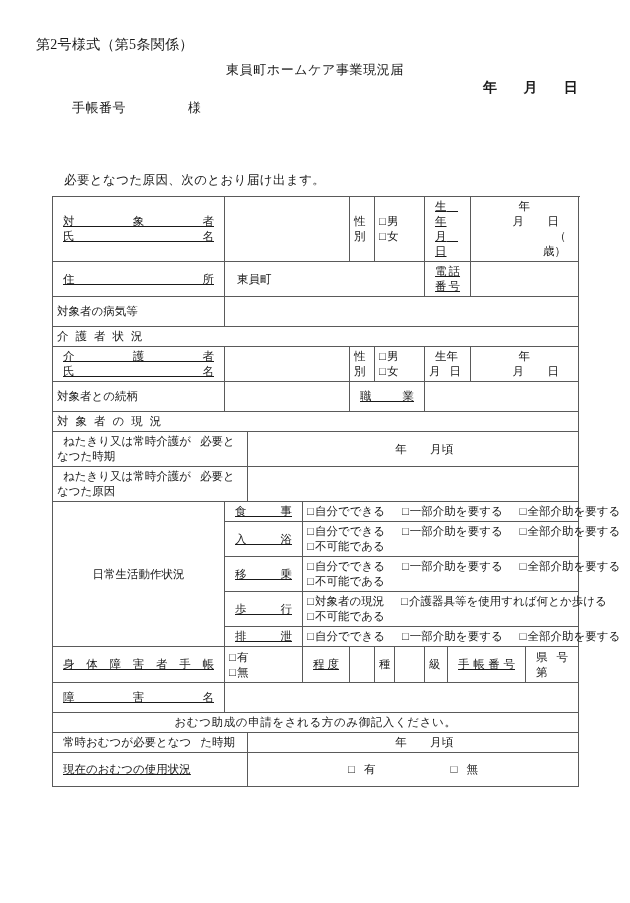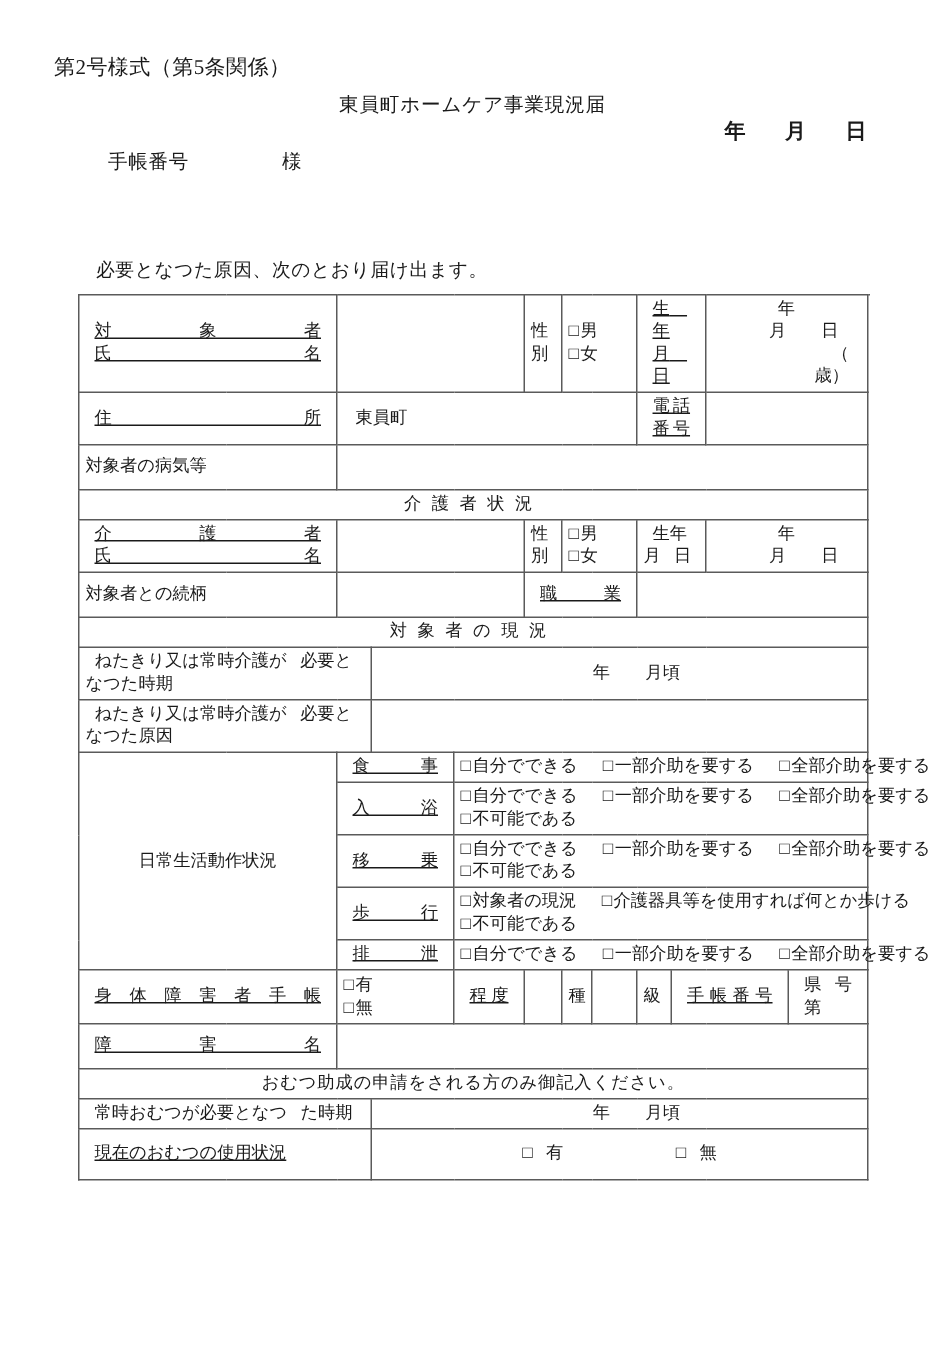--- a/index.html
+++ b/index.html
@@ -71,21 +71,21 @@
     text-align-last: justify;
     text-justify: inter-character;
     padding: 0 6px;
     line-height: 15px;
     text-decoration: underline;
   }
   .lbl-c { text-align: center; }
   .lbl-l { text-align: left; padding-left: 6px; }
   .center { text-align: center; }
   .section-head {
-    text-align: center;
+    text-align: left;
     letter-spacing: 7px;
     padding: 3px 0 3px 7px;
     font-size: 11.5px;
   }
   .notice {
     text-align: center;
     letter-spacing: .6px;
     padding: 3px 0;
   }
   .cb { margin-right: 1px; }

